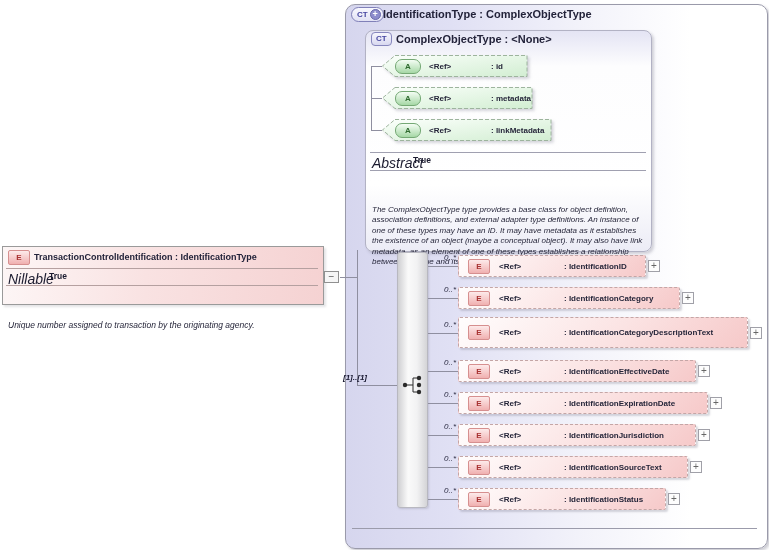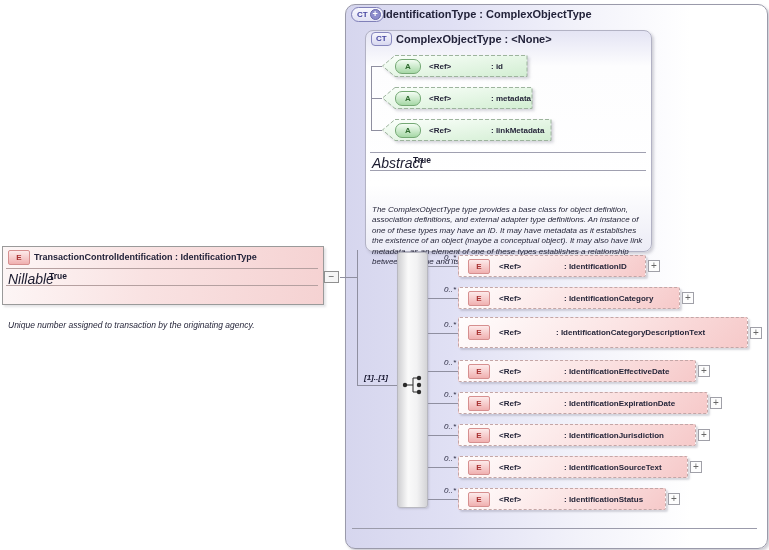--- a/index.html
+++ b/index.html
@@ -46,21 +46,21 @@
   .a-row{position:absolute;height:22px;}
   .a-row .content{position:absolute;left:0;top:0;width:100%;height:100%;display:flex;align-items:center;}
   .card{position:absolute;font-size:8px;font-style:italic;color:#2a2a40;text-align:right;}
   .plusbox{position:absolute;width:12px;height:12px;border:1px solid #a0a0a8;background:#fdfdfd;
     color:#666;font-size:10px;line-height:10px;text-align:center;box-sizing:border-box;}
   .minusbox{position:absolute;left:324px;top:271px;width:15px;height:12px;border:1px solid #909090;
     background:#f6f6f6;color:#555;font-size:10px;line-height:9px;text-align:center;box-sizing:border-box;}
   .seq-bar{position:absolute;left:397px;top:252px;width:31px;height:256px;border:1px solid #b8b8c0;border-radius:3px;
     background:linear-gradient(to right,#cfcfd2 0%,#fafafa 35%,#f2f2f3 65%,#d4d4d7 100%);
     box-shadow:1px 1px 2px rgba(110,110,130,.25);box-sizing:border-box;}
-  .seq-card{position:absolute;left:356px;top:373px;width:40px;text-align:center;
+  .seq-card{position:absolute;left:335px;top:373px;width:40px;text-align:center;
     font-size:8px;font-weight:bold;font-style:italic;color:#181830;}
 </style>
 </head>
 <body>
 
 <div id="stage">
 
   <div class="outer-box"></div>
   <span class="badge-ct-outer abs" style="left:351px;top:7px;">
       <span>CT</span>
@@ -175,21 +175,21 @@
         <span class="badge-e" style="margin-left:9px;">E</span>
      <span class="row-text" style="margin-left:9px;width:57px;">&lt;Ref&gt;</span>
      <span class="row-text" style="margin-left:8px;">: IdentificationCategory</span>
       </div>
       <div class="plusbox" style="left: 682px; top: 292px;">+</div>
       <div class="line" style="left: 428px; top: 333px; width: 30px; height: 1px;"></div>
       <div class="card" style="left: 428px; top: 320px; width: 28px;">0..*</div>
       <div class="e-row" style="left: 458px; top: 317px; width: 290px; height: 31px;">
         <span class="badge-e" style="margin-left:9px;">E</span>
      <span class="row-text" style="margin-left:9px;width:57px;">&lt;Ref&gt;</span>
-     <span class="row-text" style="white-space:normal;word-break:break-all;width:178px;line-height:11px;">: IdentificationCategoryDescriptionText</span>
+     <span class="row-text" style="margin-left:8px;white-space:normal;word-break:break-all;width:178px;line-height:11px;">: IdentificationCategoryDescriptionText</span>
       </div>
       <div class="plusbox" style="left: 750px; top: 327px;">+</div>
       <div class="line" style="left: 428px; top: 371px; width: 30px; height: 1px;"></div>
       <div class="card" style="left: 428px; top: 358px; width: 28px;">0..*</div>
       <div class="e-row" style="left: 458px; top: 360px; width: 238px; height: 22px;">
         <span class="badge-e" style="margin-left:9px;">E</span>
      <span class="row-text" style="margin-left:9px;width:57px;">&lt;Ref&gt;</span>
      <span class="row-text" style="margin-left:8px;">: IdentificationEffectiveDate</span>
       </div>
       <div class="plusbox" style="left: 698px; top: 365px;">+</div>

